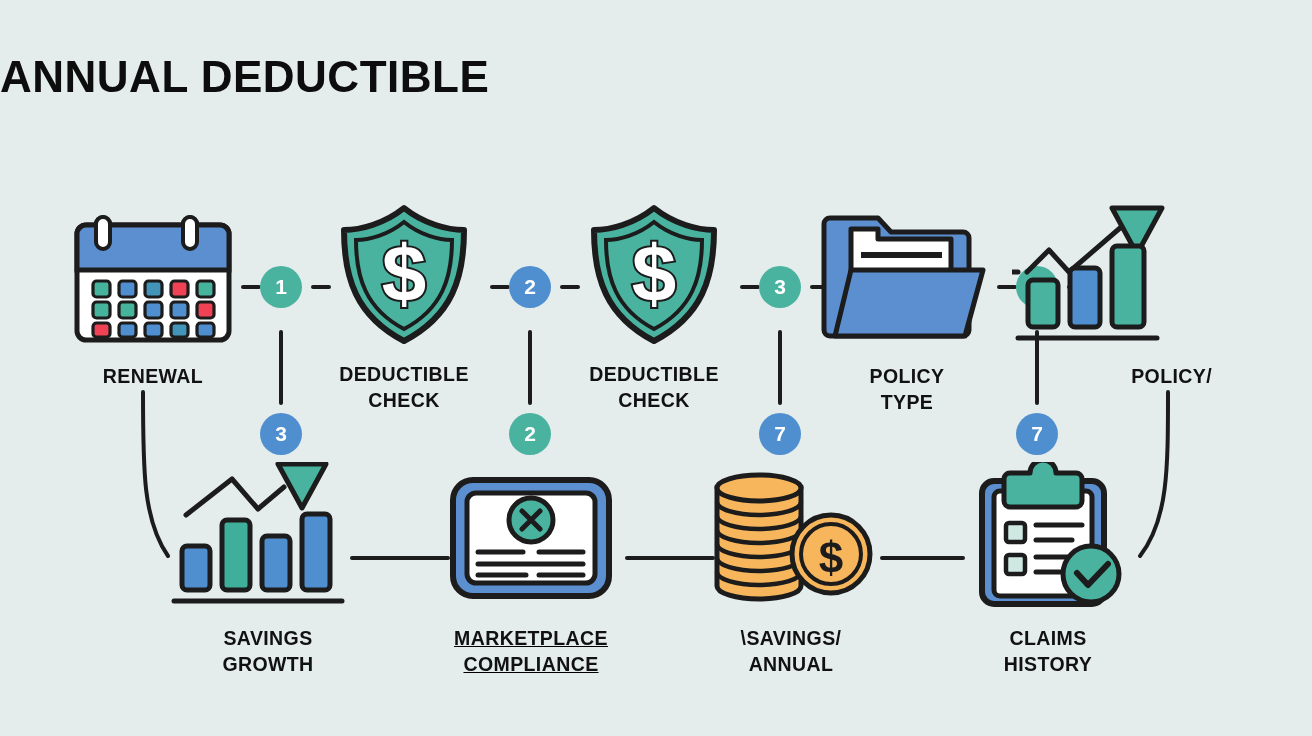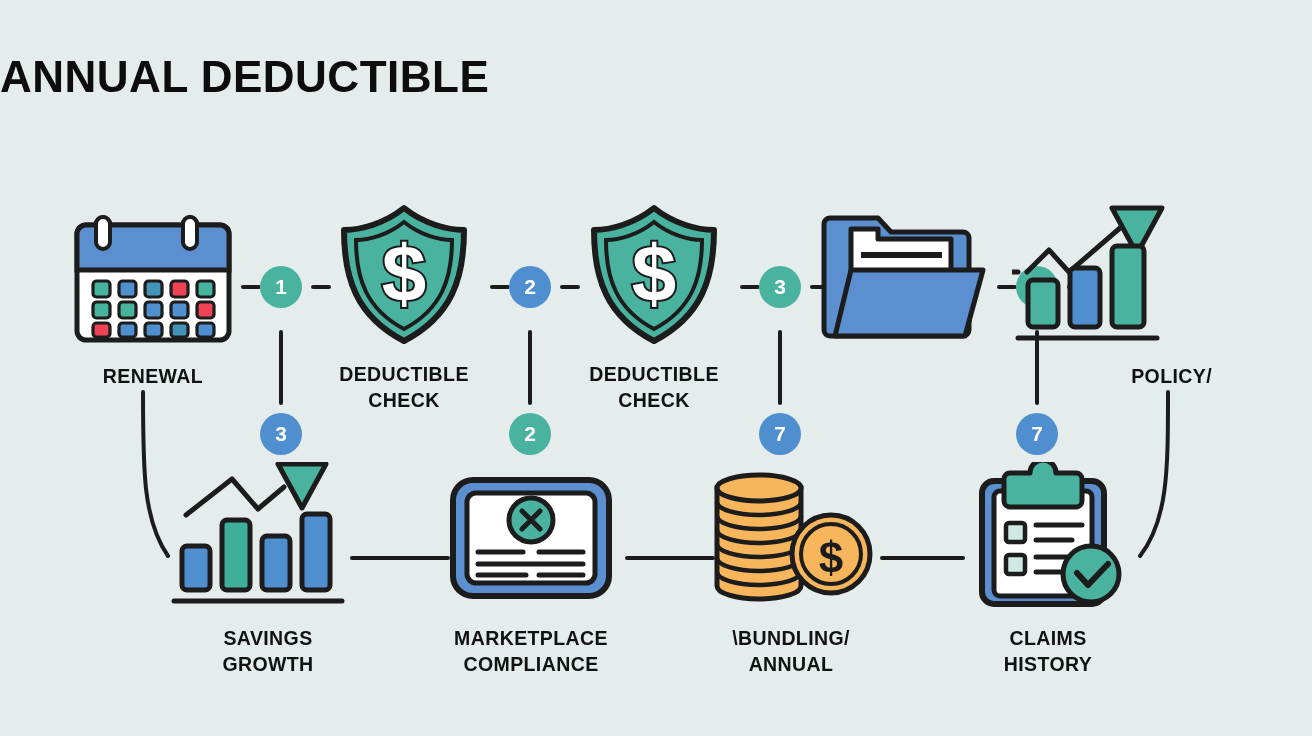--- a/index.html
+++ b/index.html
@@ -177,20 +177,24 @@
 
   <div class="node" style="left:807px;top:200px;">
     <div class="art">
       <svg width="200" height="150" viewBox="0 0 200 150">
         <path d="M23,18 h48 l13,14 h72 a6,6 0 0 1 6,6 v92 a6,6 0 0 1 -6,6 h-133 a6,6 0 0 1 -6,-6 v-106 a6,6 0 0 1 6,-6 z" fill="#5c8fd0" stroke="#1c1c1c" stroke-width="5" stroke-linejoin="round"></path>
         <path d="M44,29 h27 v10 h73 v42 h-100 z" fill="#fff" stroke="#1c1c1c" stroke-width="5" stroke-linejoin="round"></path>
         <rect x="54" y="52" width="81" height="6" fill="#1c1c1c"></rect>
         <path d="M28,136 l16,-66 h132 l-18,66 z" fill="#5c8fd0" stroke="#1c1c1c" stroke-width="5" stroke-linejoin="round"></path>
       </svg>
     </div>
+    <div class="label">
+      <div>POLICY</div>
+      <div>TYPE</div>
+    </div>
   </div>
 
   <div class="node" style="left:1012px;top:200px;text-align:right;">
     <div class="art">
       <svg width="200" height="150" viewBox="0 0 200 150">
         <path d="M15,72 l22,-22 l20,22 l58,-50" fill="none" stroke="#1c1c1c" stroke-width="5" stroke-linecap="round" stroke-linejoin="round"></path>
         <path d="M100,8 h50 l-25,46 z" fill="#49b3a0" stroke="#1c1c1c" stroke-width="5" stroke-linejoin="round"></path>
         <line x1="-8" y1="72" x2="6" y2="72" stroke="#1c1c1c" stroke-width="5" stroke-linecap="round"></line>
         <rect x="16" y="80" width="30" height="47" rx="5" fill="#49b3a0" stroke="#1c1c1c" stroke-width="5"></rect>
         <rect x="58" y="68" width="30" height="59" rx="5" fill="#4f8fd0" stroke="#1c1c1c" stroke-width="5"></rect>
@@ -214,21 +218,21 @@
         <rect x="134" y="52" width="28" height="76" rx="5" fill="#4f8fd0" stroke="#1c1c1c" stroke-width="5"></rect>
         <line x1="6" y1="139" x2="174" y2="139" stroke="#1c1c1c" stroke-width="5" stroke-linecap="round"></line>
       </svg>
     </div>
     <div class="label">
       <div>SAVINGS</div>
       <div>GROWTH</div>
     </div>
   </div>
 
-  <div class="node" style="left:431px;top:462px;">
+  <div class="node" style="left:431px;top:462px;text-decoration:underline;">
     <div class="art">
       <svg width="200" height="150" viewBox="0 0 200 150">
         <rect x="22" y="18" width="156" height="116" rx="20" fill="#5c8fd0" stroke="#1c1c1c" stroke-width="6"></rect>
         <rect x="36" y="31" width="128" height="90" rx="9" fill="#fff" stroke="#1c1c1c" stroke-width="5"></rect>
         <circle cx="100" cy="58" r="22" fill="#49b3a0" stroke="#1c1c1c" stroke-width="5"></circle>
         <path d="M91,49 l18,18 M109,49 l-18,18" stroke="#1c1c1c" stroke-width="5" stroke-linecap="round"></path>
         <g stroke="#1c1c1c" stroke-width="5" stroke-linecap="round">
           <line x1="47" y1="90" x2="92" y2="90"></line>
           <line x1="108" y1="90" x2="152" y2="90"></line>
           <line x1="47" y1="102" x2="152" y2="102"></line>
@@ -255,21 +259,21 @@
           <path d="M26,96 a42,13 0 0 0 84,0"></path>
           <path d="M26,110 a42,13 0 0 0 84,0"></path>
         </g>
         <ellipse cx="68" cy="26" rx="42" ry="13" fill="#f8b65c" stroke="#1c1c1c" stroke-width="5"></ellipse>
         <circle cx="140" cy="92" r="39" fill="#f8b65c" stroke="#1c1c1c" stroke-width="5"></circle>
         <circle cx="140" cy="92" r="30" fill="none" stroke="#1c1c1c" stroke-width="4"></circle>
         <text x="140" y="111" text-anchor="middle" font-family="'Liberation Sans',sans-serif" font-size="44" font-weight="bold" fill="#1c1c1c">$</text>
       </svg>
     </div>
     <div class="label">
-      <div>\BUNDLING/</div>
+      <div>\SAVINGS/</div>
       <div>ANNUAL</div>
     </div>
   </div>
 
   <div class="node" style="left:948px;top:462px;">
     <div class="art">
       <svg width="200" height="150" viewBox="0 0 200 150">
         <rect x="34" y="19" width="122" height="123" rx="12" fill="#5c8fd0" stroke="#1c1c1c" stroke-width="6"></rect>
         <rect x="46" y="29" width="98" height="105" rx="6" fill="#fff" stroke="#1c1c1c" stroke-width="5"></rect>
         <path d="M82,11 a13,13 0 0 1 26,0 h20 a6,6 0 0 1 6,6 v22 a6,6 0 0 1 -6,6 h-66 a6,6 0 0 1 -6,-6 v-22 a6,6 0 0 1 6,-6 z" fill="#49b3a0" stroke="#1c1c1c" stroke-width="5" stroke-linejoin="round"></path>

